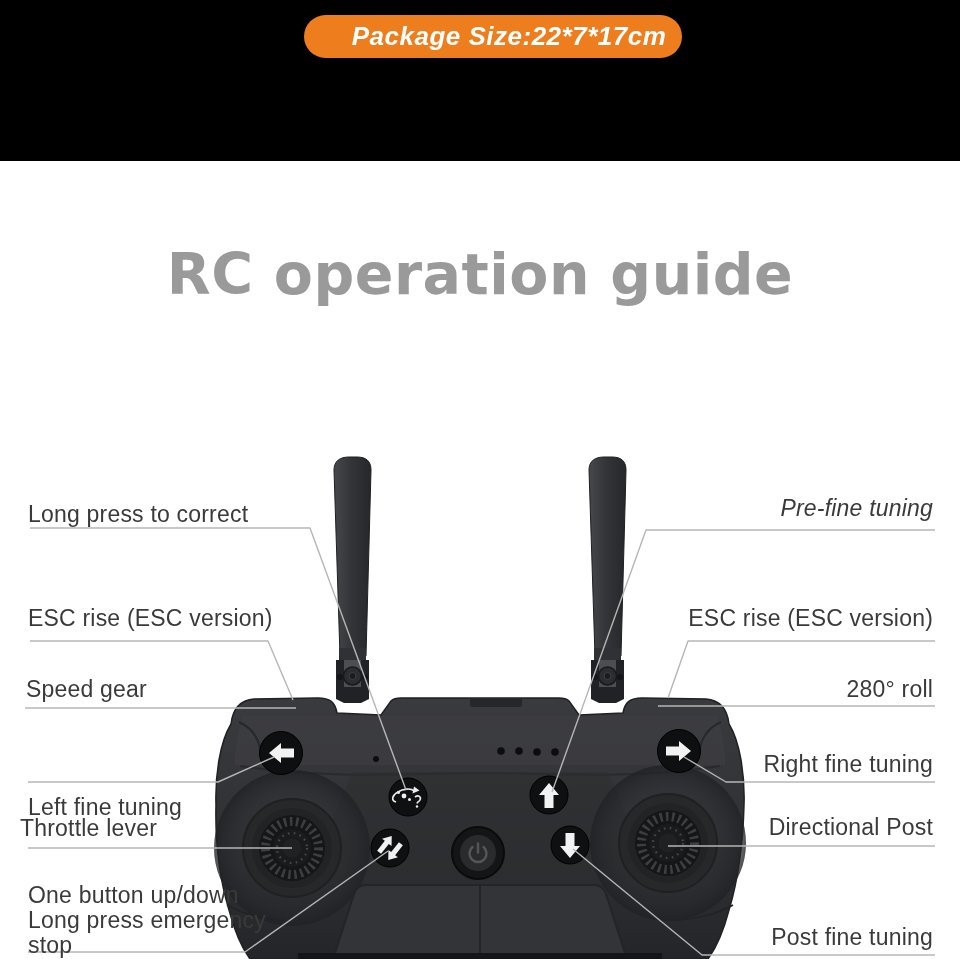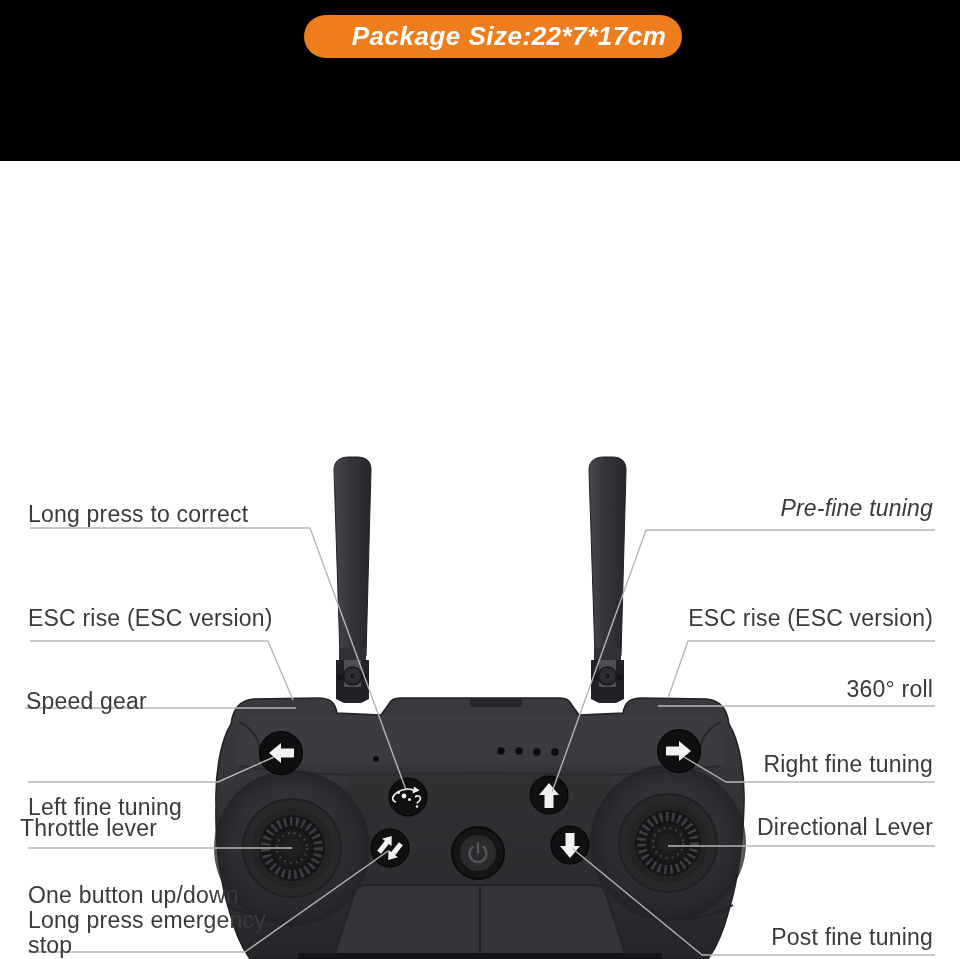--- a/index.html
+++ b/index.html
@@ -27,20 +27,21 @@
 <body>
 
 <div class="page">
 
   <div class="banner">
     <div class="badge">
       <span>Package Size:22*7*17cm</span>
     </div>
   </div>
 
+  <div class="title">RC operation guide</div>
 
   <svg class="fig" viewBox="0 0 960 959">
     <defs>
       <linearGradient id="bodyGrad" x1="0" y1="0" x2="0" y2="1">
         <stop offset="0" stop-color="#3a3b3e"></stop>
           <stop offset="0.35" stop-color="#333437"></stop>
         <stop offset="0.7" stop-color="#2d2e31"></stop>
           <stop offset="1" stop-color="#242528"></stop>
       </linearGradient>
       <linearGradient id="bladeGrad" x1="0" y1="0" x2="1" y2="0">
@@ -186,27 +187,27 @@
       <polyline points="935,641 688,641 668,698"></polyline>
       <polyline points="935,706 658,706"></polyline>
       <polyline points="935,782 726,782 684,757"></polyline>
       <polyline points="935,846 668,846"></polyline>
       <polyline points="935,955 702,955 573,849"></polyline>
     </g>
   </svg>
 
   <div class="lbl" style="left:28px;top:502px;">Long press to correct</div>
   <div class="lbl" style="left:28px;top:606px;">ESC rise (ESC version)</div>
-  <div class="lbl" style="left:26px;top:677px;margin-top:12px;">Speed gear</div>
+  <div class="lbl" style="left:26px;top:677px;">Speed gear</div>
   <div class="lbl" style="left:28px;top:795px;">Left fine tuning</div>
   <div class="lbl" style="left:20px;top:816px;">Throttle lever</div>
   <div class="lbl multi" style="left:28px;top:883px;">One button up/down
 Long press emergency
 stop</div>
 
   <div class="lbl right" style="right:27px;top:496px;font-style:italic;">Pre-fine tuning</div>
   <div class="lbl right" style="right:27px;top:606px;">ESC rise (ESC version)</div>
-  <div class="lbl right" style="right:27px;top:677px;">360° roll</div>
+  <div class="lbl right" style="right:27px;top:677px;">280° roll</div>
   <div class="lbl right" style="right:27px;top:752px;">Right fine tuning</div>
-  <div class="lbl right" style="right:27px;top:815px;">Directional Lever</div>
+  <div class="lbl right" style="right:27px;top:815px;">Directional Post</div>
   <div class="lbl right" style="right:27px;top:925px;">Post fine tuning</div>
 
 </div>
 
 </body></html>

